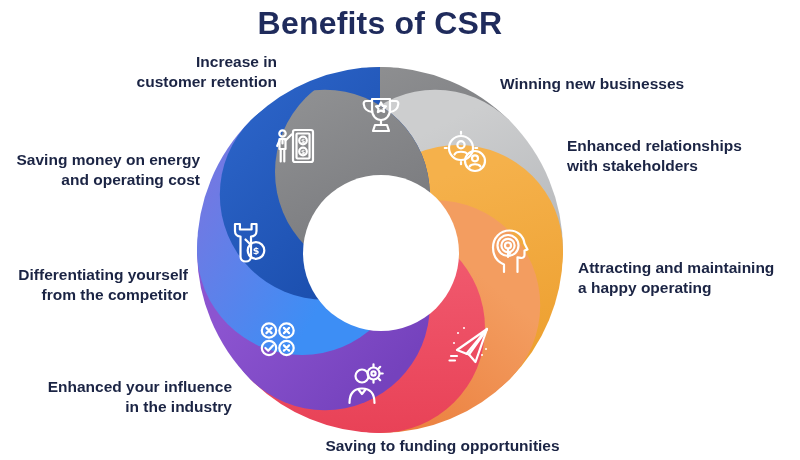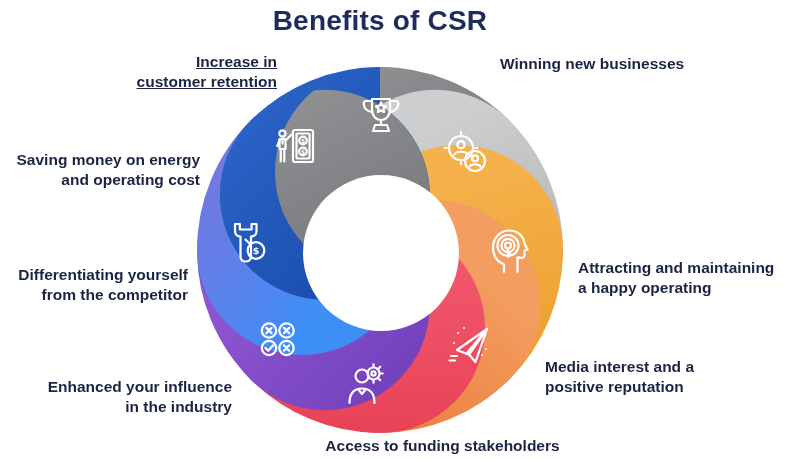--- a/index.html
+++ b/index.html
@@ -2,30 +2,30 @@
 <html style="--c-title: #1f2b5c; --c-label: #1b2444; --c-bg: #ffffff; --c-stroke: #ffffff;"><head>
 <meta charset="utf-8">
 <style>
   :root{
     --c-bg:#ffffff; --c-title:#1f2b5c; --c-label:#1b2444; --c-stroke:#ffffff;
   }
   html,body{margin:0;padding:0;background:var(--c-bg);}
   #stage{position:relative;width:800px;height:460px;background:var(--c-bg);overflow:hidden;
          font-family:"Liberation Sans",sans-serif;}
   #page-title{position:absolute;top:5px;left:0;width:760px;text-align:center;
-              font-size:28px;font-weight:800;letter-spacing:.2px;color:var(--c-title);}
+              font-size:32px;font-weight:800;letter-spacing:.2px;color:var(--c-title);}
   .label{position:absolute;font-size:15.5px;font-weight:700;line-height:1.32;
          color:var(--c-label);white-space:pre-line;}
   .r{text-align:right;}
-  #lbl-increase   {top:52px;  right:523px;text-decoration:underline;}
+  #lbl-increase   {top:52px;  right:523px;}
   #lbl-saving     {top:150px; right:600px;}
   #lbl-diff       {top:265px; right:612px;}
   #lbl-enhancing  {top:377px; right:568px;}
   #lbl-access     {top:436px; left:320px; width:245px; text-align:center;}
-  #lbl-winning    {top:54px;  left:500px;}
+  #lbl-winning    {top:74px;  left:500px;}
   #lbl-enhanced   {top:136px; left:567px;}
   #lbl-attracting {top:258px; left:578px;}
   #lbl-media      {top:357px; left:545px;}
   #ring{position:absolute;top:0;left:0;}
   .icn{stroke:var(--c-stroke);fill:none;stroke-width:2.2;stroke-linecap:round;stroke-linejoin:round;}
   .dot{fill:var(--c-stroke);stroke:none;}
   .cash{fill:var(--c-stroke);stroke:none;font-family:"DejaVu Sans",sans-serif;font-weight:bold;}
 </style>
 </head>
 <body>
@@ -183,20 +183,20 @@
   </svg>
 
   <div class="label r" id="lbl-increase">Increase in
 customer retention</div>
   <div class="label r" id="lbl-saving">Saving money on energy
 and operating cost</div>
   <div class="label r" id="lbl-diff">Differentiating yourself
 from the competitor</div>
   <div class="label r" id="lbl-enhancing">Enhanced your influence
 in the industry</div>
-  <div class="label" id="lbl-access">Access to funding stakeholders</div>
+  <div class="label" id="lbl-access">Saving to funding opportunities</div>
   <div class="label" id="lbl-winning">Winning new businesses</div>
+  <div class="label" id="lbl-enhanced">Enhanced relationships
+with stakeholders</div>
   <div class="label" id="lbl-attracting">Attracting and maintaining
 a happy operating</div>
-  <div class="label" id="lbl-media">Media interest and a
-positive reputation</div>
 
 </div>
 
 </body></html>

